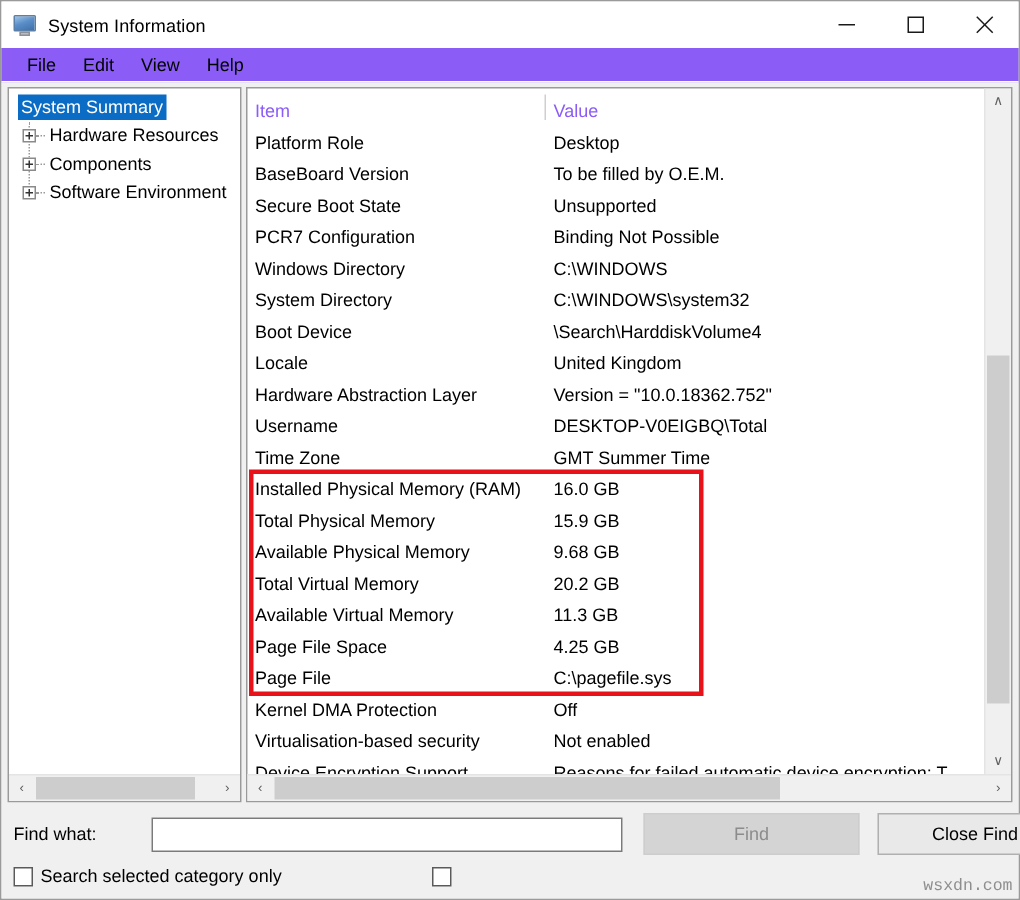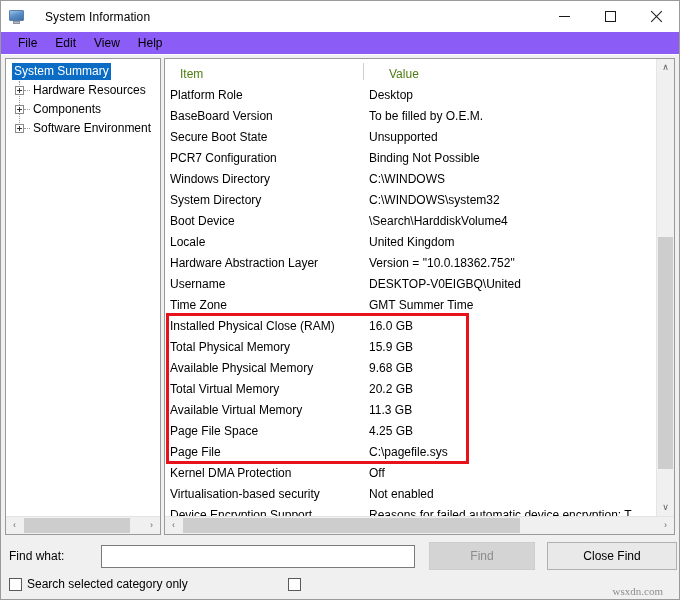--- a/index.html
+++ b/index.html
@@ -30,21 +30,20 @@
   }
 
   
   #titlebar {
     height: 31px;
     min-height: 31px;
     background: #ffffff;
     display: flex;
     align-items: center;
     position: relative;
-    gap: 13px;
   }
   #app-icon {
     width: 16px; height: 16px;
     margin-left: 8px;
     margin-right: 7px;
     position: relative;
     flex: 0 0 auto;
   }
   #app-icon .mon {
     position: absolute;
@@ -250,22 +249,21 @@
     padding-left: 5px;
     box-sizing: border-box;
     overflow: hidden;
   }
   .lrow .c-value {
     padding-left: 8px;
     overflow: hidden;
   }
   .lrow.header .c-item,
   .lrow.header .c-value {
-    color: #4d7c0f;
-    margin-left: 10px;
+    color: #8b5cf6;
   }
   #col-divider {
     position: absolute;
     left: 198px;
     top: 4px;
     width: 0;
     height: 17px;
     border-left: 1px solid #cfcfcf;
   }
 
@@ -361,21 +359,21 @@
   .btn {
     height: 28px;
     border: 1px solid #adadad;
     background: #e1e1e1;
     font-family: "Liberation Sans", sans-serif;
     font-size: 12px;
     color: #000;
     box-sizing: border-box;
   }
   #find-button {
-    width: 106px;
+    width: 144px;
     margin-left: 14px;
     background: #d4d4d4;
     border: 1px solid #cdcdcd;
     color: #8c8c8c;
     flex: 0 0 auto;
   }
   #close-find-button {
     width: 130px;
     margin-left: 12px;
     background: #e9e9e9;
@@ -397,25 +395,25 @@
     width: 13px; height: 13px;
     border: 1px solid #5a5a5a;
     background: #ffffff;
     box-sizing: border-box;
     margin-right: 5px;
     flex: 0 0 auto;
   }
   #chk2-wrap { margin-left: 100px; }
   #watermark {
     position: absolute;
-    right: 16px;
+    right: 4px;
     bottom: 2px;
     font-size: 11px;
     color: #8e8e8e;
-    font-family: Liberation Serif, serif;
+    font-family: Liberation Mono, monospace;
   }
 </style>
 </head>
 <body>
 
 <div id="window">
 
   <div id="titlebar">
     <div id="app-icon">
       <div class="mon"></div>
@@ -515,28 +513,28 @@
               <div class="lrow">
                 <div class="c-item">Locale</div>
                 <div class="c-value">United Kingdom</div>
               </div>
               <div class="lrow">
                 <div class="c-item">Hardware Abstraction Layer</div>
                 <div class="c-value">Version = "10.0.18362.752"</div>
               </div>
               <div class="lrow">
                 <div class="c-item">Username</div>
-                <div class="c-value">DESKTOP-V0EIGBQ\United</div>
+                <div class="c-value">DESKTOP-V0EIGBQ\Total</div>
               </div>
               <div class="lrow">
                 <div class="c-item">Time Zone</div>
                 <div class="c-value">GMT Summer Time</div>
               </div>
               <div class="lrow">
-                <div class="c-item">Installed Physical Close (RAM)</div>
+                <div class="c-item">Installed Physical Memory (RAM)</div>
                 <div class="c-value">16.0 GB</div>
               </div>
               <div class="lrow">
                 <div class="c-item">Total Physical Memory</div>
                 <div class="c-value">15.9 GB</div>
               </div>
               <div class="lrow">
                 <div class="c-item">Available Physical Memory</div>
                 <div class="c-value">9.68 GB</div>
               </div>

